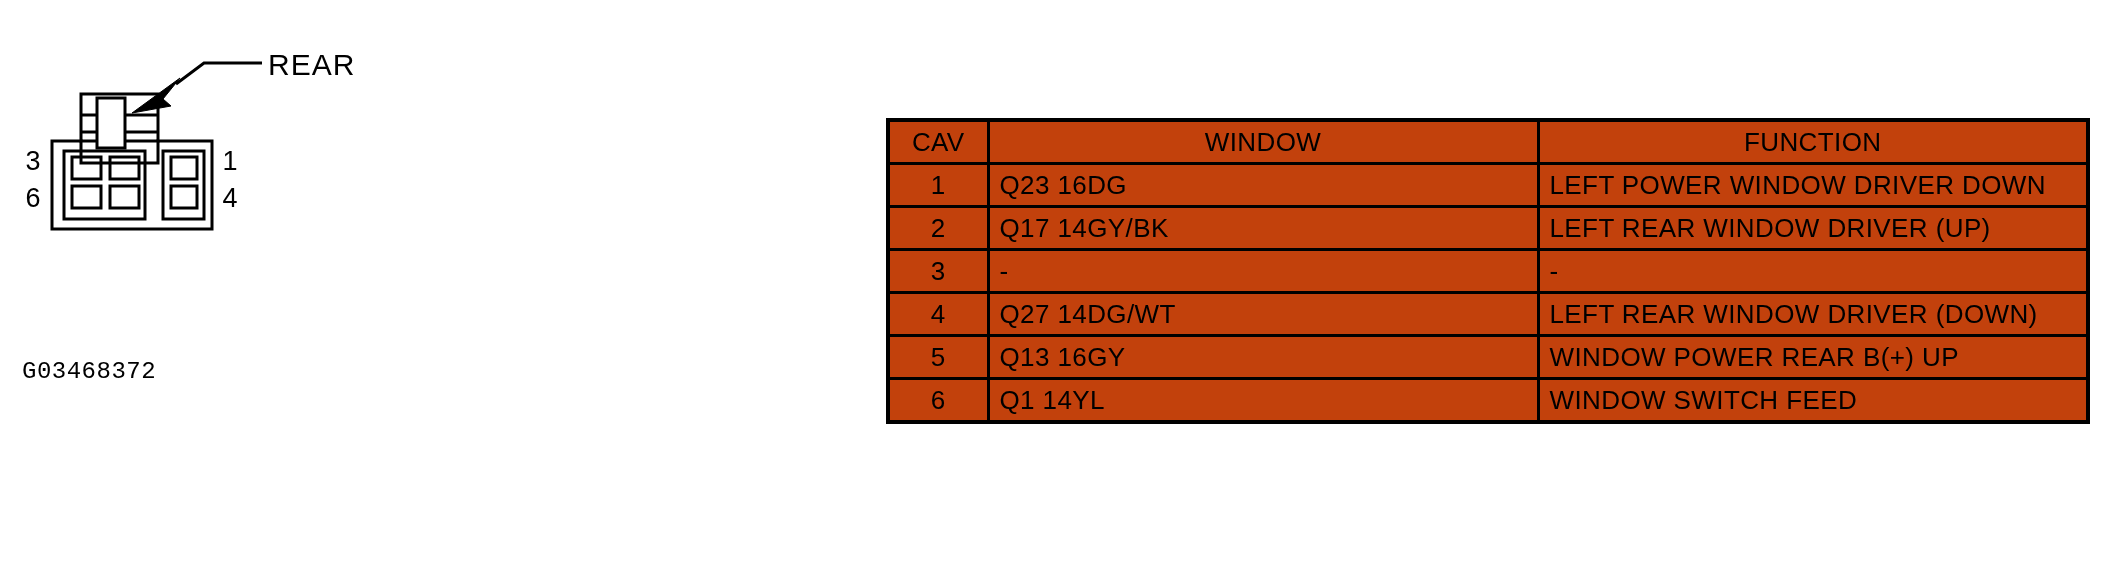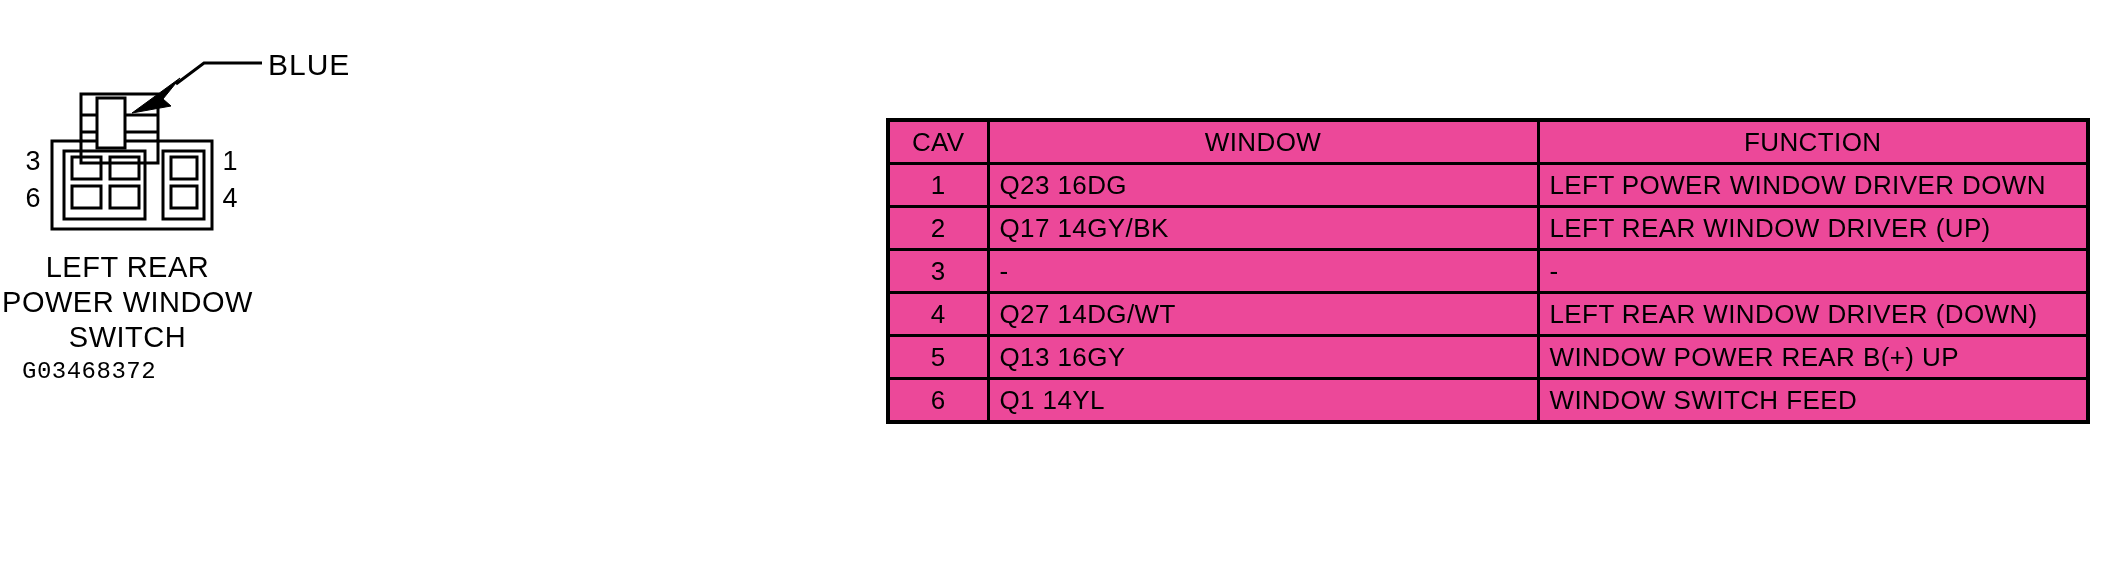--- a/index.html
+++ b/index.html
@@ -92,21 +92,21 @@
 
   table#pinout-table th,
   table#pinout-table td {
     border: 3px solid #000;
     height: 40px;
     font-size: 26px;
     font-weight: normal;
     letter-spacing: 0.4px;
     padding: 0 10px;
     white-space: nowrap;
-    background: #ec4899;
+    background: #c2410c;
   }
   table#pinout-table th { text-align: center; }
   table#pinout-table td.cell-cav { text-align: center; }
   table#pinout-table td.cell-circuit,
   table#pinout-table td.cell-function { text-align: left; }
 </style>
 </head>
 <body>
 
 <div id="connector-panel">
@@ -140,32 +140,27 @@
       <rect x="110" y="186" width="29" height="22" fill="none" stroke="#000" stroke-width="3"></rect>
     </g>
 
     <g>
       <rect x="163" y="151" width="41" height="68" fill="none" stroke="#000" stroke-width="3"></rect>
       <rect x="171" y="157" width="26" height="22" fill="none" stroke="#000" stroke-width="3"></rect>
       <rect x="171" y="186" width="26" height="22" fill="none" stroke="#000" stroke-width="3"></rect>
     </g>
   </svg>
 
-  <div class="wire-color-label">BLUE</div>
+  <div class="wire-color-label">REAR</div>
 
   <div class="cav-number" id="cav-label-3">3</div>
   <div class="cav-number" id="cav-label-6">6</div>
   <div class="cav-number" id="cav-label-1">1</div>
   <div class="cav-number" id="cav-label-4">4</div>
 
-  <div id="connector-caption">
-    <div>LEFT REAR</div>
-    <div>POWER WINDOW</div>
-    <div>SWITCH</div>
-  </div>
 
   <div id="diagram-id">G03468372</div>
 </div>
 
 <div id="pinout-table-wrap">
   <table id="pinout-table">
     <colgroup>
       <col class="col-cav">
       <col class="col-circuit">
       <col class="col-function">

